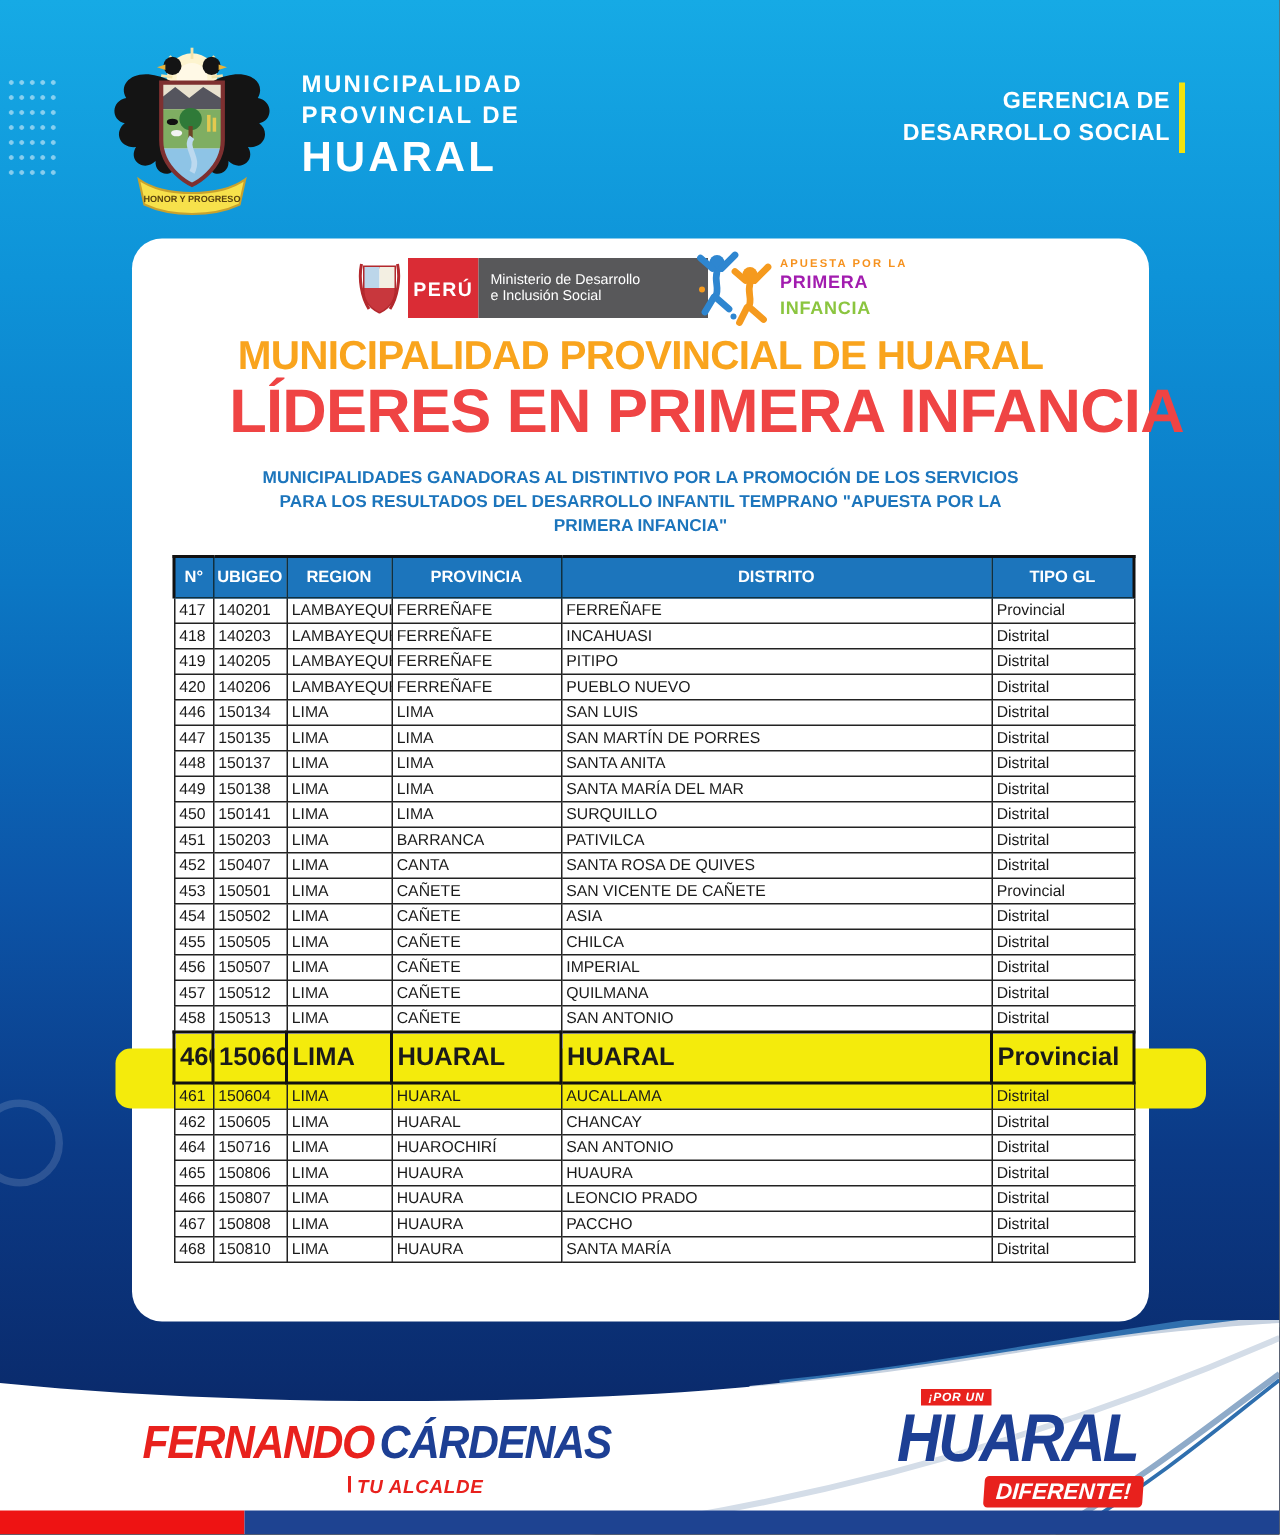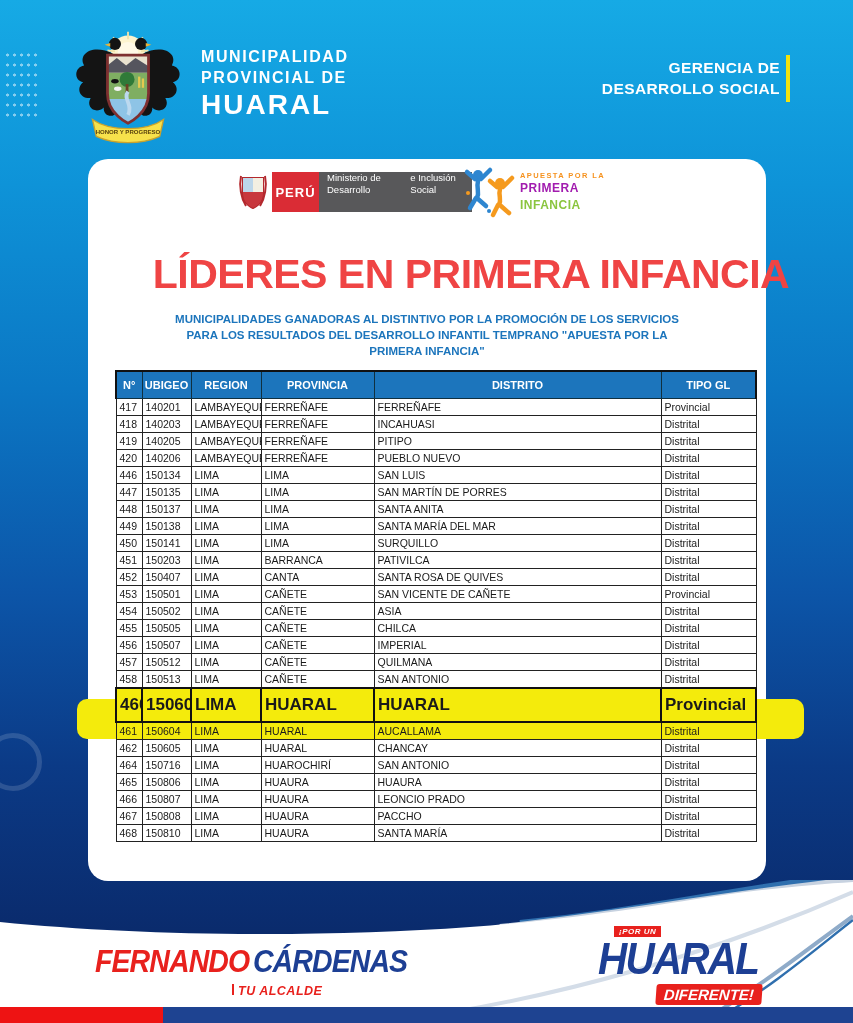--- a/index.html
+++ b/index.html
@@ -16,21 +16,21 @@
   .org .l1,.org .l2{font-size:16px;letter-spacing:1.6px;line-height:21px;}
   .org .l3{font-size:28px;letter-spacing:2px;line-height:34px;}
   .dept{position:absolute;right:73px;top:57px;text-align:right;color:#fff;font-weight:bold;font-size:15.5px;line-height:21px;letter-spacing:.4px;}
   .dept-bar{position:absolute;right:63px;top:55px;width:4px;height:47px;background:#f2e30e;}
   
   .card{position:absolute;left:88px;top:159px;width:678px;height:722px;background:#fff;border-radius:20px;z-index:1;}
   
   .min-logo{position:absolute;left:150px;top:13px;display:flex;height:42px;}
   .min-crest{width:30px;height:40px;margin-right:4px;}
   .peru-box{background:#da2c35;color:#fff;font-weight:bold;font-size:13px;letter-spacing:1px;height:40px;width:47px;display:flex;align-items:center;justify-content:center;}
-  .min-box{background:#58585a;color:#fff;font-size:9.5px;line-height:11.5px;height:40px;width:153px;display:flex;flex-direction:row;justify-content:center;padding-left:8px;box-sizing:border-box;}
+  .min-box{background:#58585a;color:#fff;font-size:9.5px;line-height:11.5px;height:40px;width:153px;display:flex;flex-direction:column;justify-content:center;padding-left:8px;box-sizing:border-box;}
   
   .inf-logo{position:absolute;left:374px;top:6px;display:flex;align-items:center;}
   .inf-text{margin-left:2px;text-align:left;}
   .inf-tag{color:#f6921e;font-size:7.5px;font-weight:bold;letter-spacing:1.4px;text-align:center;}
   .inf-l1{color:#a21caf;font-size:12px;font-weight:900;line-height:17px;letter-spacing:.5px;}
   .inf-l2{color:#8bc53f;font-size:12px;font-weight:900;line-height:17px;letter-spacing:.5px;}
   .title-orange{position:absolute;left:0;top:63px;width:100%;text-align:center;color:#f9a41d;font-size:27px;font-weight:800;letter-spacing:-.5px;}
   .title-blue{position:absolute;left:0;top:92px;width:100%;text-align:center;color:#ef4444;font-size:41px;font-weight:800;letter-spacing:-.5px;padding-left:44px;}
   .subtitle{position:absolute;left:29px;top:152px;width:620px;text-align:center;color:#1c75bc;font-size:11.5px;font-weight:bold;line-height:16px;}
   
@@ -161,20 +161,21 @@
         <circle cx="6" cy="28" r="2" fill="#f59a1e"></circle>
           <circle cx="27" cy="46" r="2" fill="#2e86d0"></circle>
       </svg>
       <div class="inf-text">
         <div class="inf-tag">APUESTA POR LA</div>
         <div class="inf-l1">PRIMERA</div>
         <div class="inf-l2">INFANCIA</div>
       </div>
     </div>
 
+    <div class="title-orange">MUNICIPALIDAD PROVINCIAL DE HUARAL</div>
     <div class="title-blue">LÍDERES EN PRIMERA INFANCIA</div>
     <div class="subtitle">
       <div>MUNICIPALIDADES GANADORAS AL DISTINTIVO POR LA PROMOCIÓN DE LOS SERVICIOS</div>
       <div>PARA LOS RESULTADOS DEL DESARROLLO INFANTIL TEMPRANO "APUESTA POR LA</div>
       <div>PRIMERA INFANCIA"</div>
     </div>
 
     <div class="hl-bar"></div>
 
     <table class="results">

